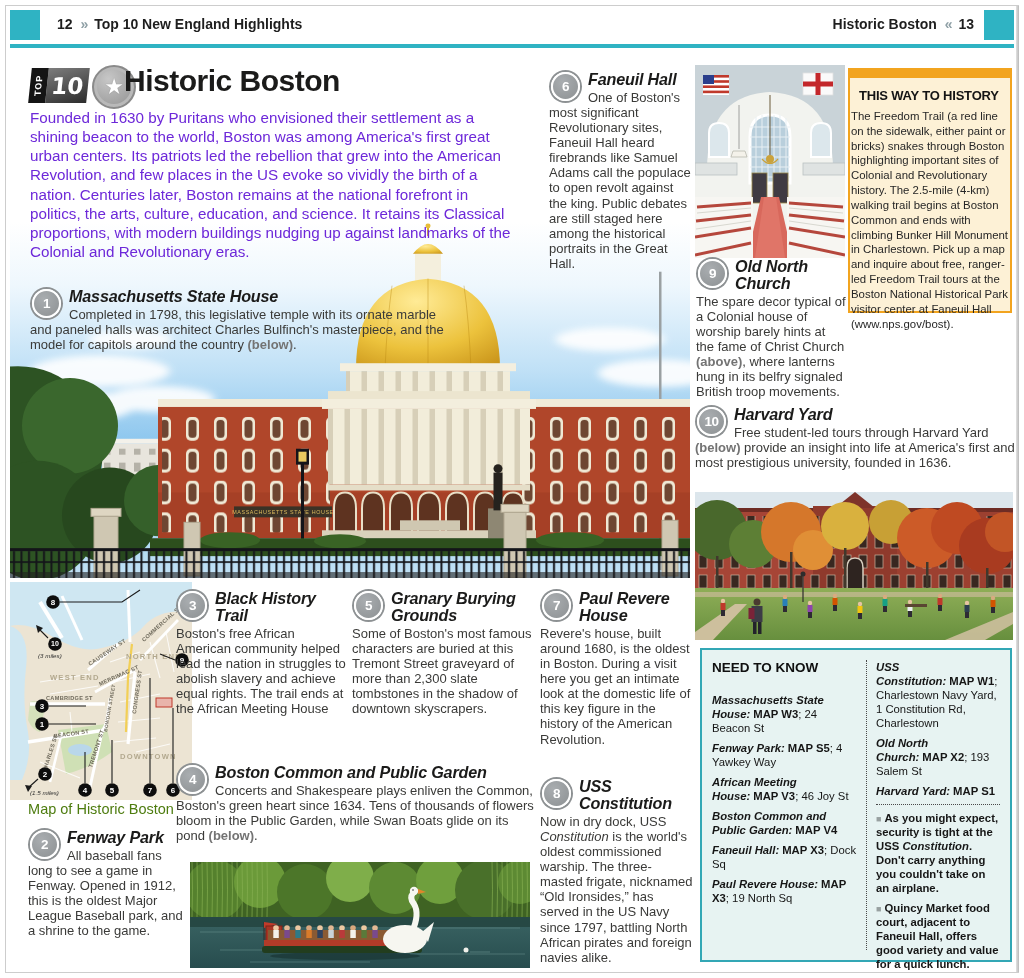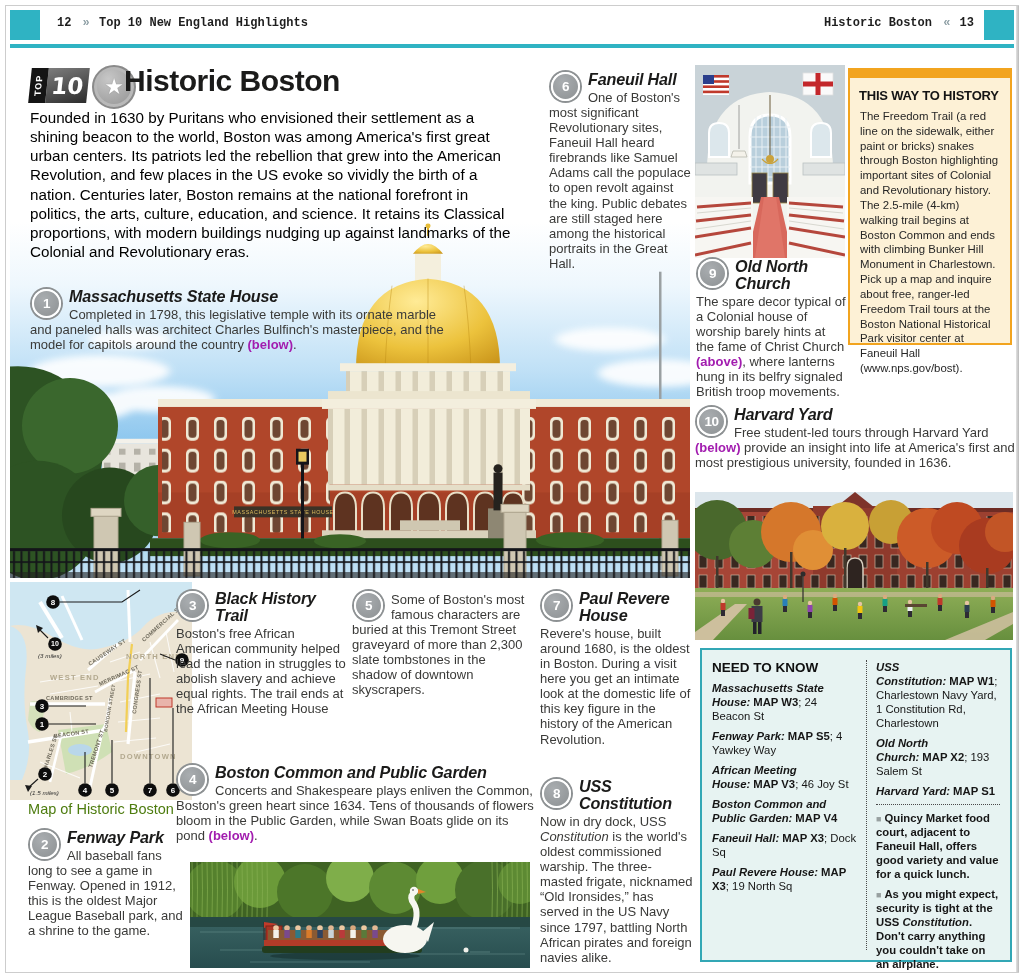--- a/index.html
+++ b/index.html
@@ -2,57 +2,57 @@
 <html><head>
 <meta charset="utf-8">
 <style>
   html,body{margin:0;padding:0;width:1024px;height:978px;overflow:hidden;background:#ffffff;
     font-family:"Liberation Sans",sans-serif;-webkit-font-smoothing:antialiased;}
   .frame{position:absolute;inset:5px;border:1px solid #cdcdcd;pointer-events:none;}
   .edge-right{position:absolute;left:1016px;top:6px;width:3px;height:966px;background:linear-gradient(90deg,#e2e2e2,#b9b9b9);}
   
   .teal-sq{position:absolute;width:30px;height:30px;background:#2fb3c3;}
   .rule{position:absolute;left:10px;top:44px;width:1004px;height:4px;background:#2fb3c3;}
-  .hdr{position:absolute;top:16px;font-size:12px;font-weight:700;color:#1e1e1e;white-space:nowrap;font-family:Liberation Mono, monospace;}
+  .hdr{position:absolute;top:16px;font-size:14px;font-weight:700;color:#1e1e1e;white-space:nowrap;}
   .chev{color:#8fa0a6;font-weight:700;letter-spacing:-2px;padding:0 4px;}
   
   .top10{position:absolute;left:30px;top:68px;display:flex;width:58px;height:35px;transform:skewX(-6deg);}
   .top10 .t{width:17px;background:#141414;color:#fff;writing-mode:vertical-rl;transform:rotate(180deg);
     font-size:9px;font-weight:700;letter-spacing:1px;display:flex;align-items:center;justify-content:center;}
   .top10 .n{flex:1;background:linear-gradient(160deg,#7d7d7d,#2c2c2c);color:#fff;font-weight:800;font-size:23px;
     display:flex;align-items:center;justify-content:center;font-family:"DejaVu Sans",sans-serif;}
   .star-badge{position:absolute;left:92px;top:65px;width:40px;height:40px;border-radius:50%;
     background:radial-gradient(circle at 36% 30%,#c7c7c7,#8f8f8f);border:2px solid #8a8a8a;
     box-shadow:inset 0 0 0 3px #b9b9b9;display:flex;align-items:center;justify-content:center;
     color:#fff;font-size:22px;text-shadow:0 0 1px #777;}
   .page-title{position:absolute;left:124px;top:64px;font-size:30px;font-weight:700;color:#1b1b1a;letter-spacing:-0.5px;}
-  .intro{position:absolute;left:30px;top:108px;width:482px;font-size:15.2px;line-height:1.26;color:#000000;z-index:3;}
+  .intro{position:absolute;left:30px;top:108px;width:482px;font-size:15.2px;line-height:1.26;color:#6d28d9;z-index:3;}
   
   .item{position:absolute;color:#3a3a38;z-index:3;}
   .badge{float:left;width:25px;height:25px;border-radius:50%;
     background:radial-gradient(circle at 38% 32%,#a9adb0,#8d9193);
     border:2px solid #fff;box-shadow:0 0 0 2px #8d9193;color:#fff;font-weight:700;font-size:13.5px;
     letter-spacing:-0.5px;text-align:center;line-height:25px;margin:1px 8px 2px 2px;}
   .item h3{margin:0;font-size:16.2px;line-height:1.05;color:#1b1b1a;font-weight:700;letter-spacing:-0.2px;font-style:italic;}
   .item p{margin:2px 0 0;font-size:13px;line-height:1.16;}
-  .item p b{color:#a21caf;}
+  .item p b{color:#737373;}
   
   .photo{position:absolute;overflow:hidden;z-index:1;}
   
-  .thisway{position:absolute;left:848px;top:68px;width:164px;height:277px;box-sizing:border-box;
+  .thisway{position:absolute;left:848px;top:68px;width:164px;height:245px;box-sizing:border-box;
     border:2px solid #f2a41f;background:#fdf1d6;z-index:3;}
   .tw-bar{height:8px;background:#f2a41f;}
   .thisway h4{margin:10px 9px 6px;font-size:13px;color:#141414;letter-spacing:-0.2px;}
-  .thisway p{margin:0 10px;font-size:11.4px;line-height:1.3;color:#262626;}
+  .thisway p{margin:0 1px;font-size:11.4px;line-height:1.3;color:#262626;}
   
   .ntk{position:absolute;left:700px;top:648px;width:312px;height:314px;box-sizing:border-box;
     background:#e7f3f2;border:2px solid #33a7b5;display:flex;padding:10px 10px;z-index:3;}
   .ntk-col-l{width:146px;padding-right:8px;}
   .ntk-col-r{flex:1;padding-left:9px;border-left:1px dotted #4a4a4a;}
-  .ntk h4{margin:0 0 6px;font-size:13.5px;color:#101010;}
+  .ntk h4{margin:0 0 18px;font-size:13.5px;color:#101010;}
   .ntk p{margin:0 0 6px;font-size:11.3px;line-height:1.24;color:#161616;}
   .ntk-label{font-style:italic;font-weight:700;margin-right:3px;}
   .ntk-map{font-weight:700;}
   .ntk-div{border-top:1px dotted #4a4a4a;margin:4px 0 6px;}
   .ntk-note{font-weight:700;}
   .ntk-note .blt{color:#98a0a0;font-size:9px;margin-right:3px;}
   .ntk-note i{font-weight:700;}
   
   .map-caption{position:absolute;left:8px;top:801px;width:186px;text-align:center;
     font-size:14.5px;font-weight:400;color:#4d7c0f;z-index:3;}
@@ -333,20 +333,21 @@
   <p><span>All baseball fans long to see a game in Fenway. Opened in 1912, this is the oldest Major League Baseball park, and a shrine to the game.</span></p>
 </div>
 
 <div class="item" style="left:176px;top:590px;width:176px;">
   <span class="badge">3</span>
   <h3>Black History Trail</h3>
   <p><span>Boston's free African American community helped lead the nation in struggles to abolish slavery and achieve equal rights. The trail ends at the African Meeting House</span></p>
 </div>
 <div class="item" style="left:352px;top:590px;width:180px;">
   <span class="badge">5</span>
+  <h3>Granary Burying Grounds</h3>
   <p><span>Some of Boston's most famous characters are buried at this Tremont Street graveyard of more than 2,300 slate tombstones in the shadow of downtown skyscrapers.</span></p>
 </div>
 <div class="item" style="left:176px;top:764px;width:358px;">
   <span class="badge">4</span>
   <h3>Boston Common and Public Garden</h3>
   <p><span>Concerts and Shakespeare plays enliven the Common, Boston's green heart since 1634. Tens of thousands of flowers bloom in the Public Garden, while Swan Boats glide on its pond </span><b>(below)</b><span>.</span></p>
 </div>
 
 <div class="photo" style="left:190px;top:862px;width:340px;height:106px;">
 <svg viewBox="0 0 340 106" width="340" height="106" preserveAspectRatio="none">
@@ -654,16 +655,16 @@
     <p><span class="ntk-label">African Meeting House:</span><b class="ntk-map">MAP V3</b><span>; 46 Joy St</span></p>
     <p><span class="ntk-label">Boston Common and Public Garden:</span><b class="ntk-map">MAP V4</b><span></span></p>
     <p><span class="ntk-label">Faneuil Hall:</span><b class="ntk-map">MAP X3</b><span>; Dock Sq</span></p>
     <p><span class="ntk-label">Paul Revere House:</span><b class="ntk-map">MAP X3</b><span>; 19 North Sq</span></p>
   </div>
   <div class="ntk-col-r">
     <p><span class="ntk-label">USS Constitution:</span><b class="ntk-map">MAP W1</b><span>; Charlestown Navy Yard, 1 Constitution Rd, Charlestown</span></p>
     <p><span class="ntk-label">Old North Church:</span><b class="ntk-map">MAP X2</b><span>; 193 Salem St</span></p>
     <p><span class="ntk-label">Harvard Yard:</span><b class="ntk-map">MAP S1</b><span></span></p>
     <div class="ntk-div"></div>
+    <p class="ntk-note"><span class="blt">■</span><span>As you might expect, security is tight at the USS </span><i>Constitution</i><span>. Don't carry anything you couldn't take on an airplane.</span></p>
     <p class="ntk-note"><span class="blt">■</span><span>Quincy Market food court, adjacent to Faneuil Hall, offers good variety and value for a quick lunch.</span></p>
-    <p class="ntk-note"><span class="blt">■</span><span>As you might expect, security is tight at the USS </span><i>Constitution</i><span>. Don't carry anything you couldn't take on an airplane.</span></p>
   </div>
 </div>
 
 </body></html>

